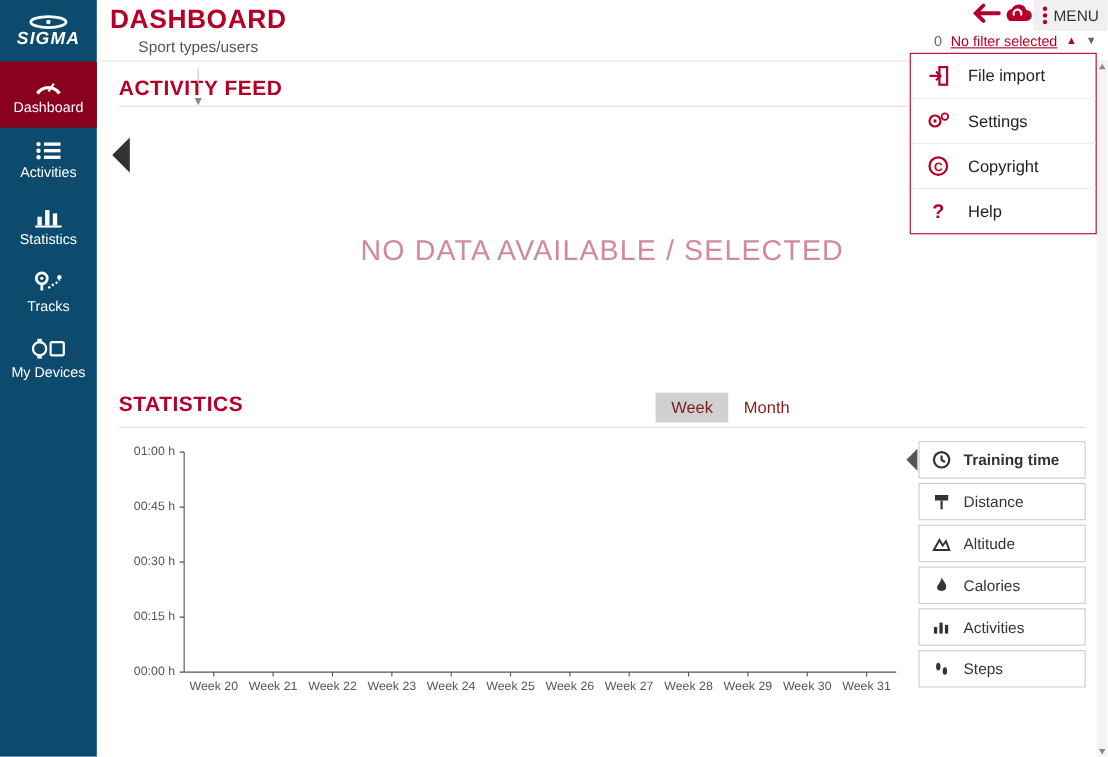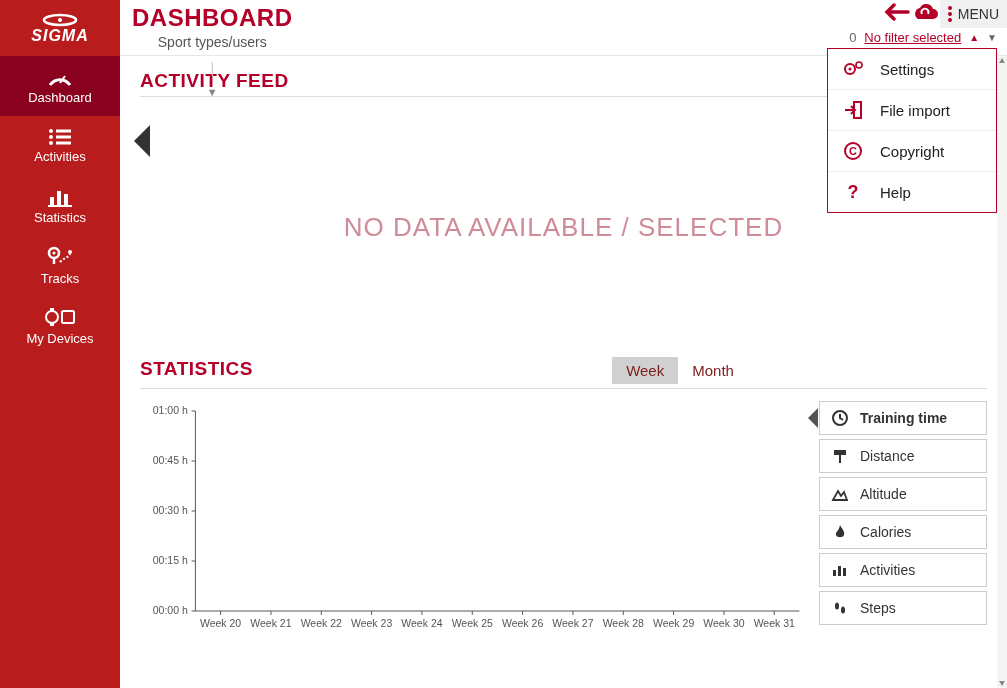--- a/index.html
+++ b/index.html
@@ -1,18 +1,18 @@
 <!DOCTYPE html>
 <html><head>
 <meta charset="utf-8">
 <style>
   * { box-sizing: border-box; margin: 0; padding: 0; }
   body { font-family: Arial, Helvetica, sans-serif; font-size: 14px; color: #333; background: #fff; width: 1007px; height: 688px; overflow: hidden; position: relative; }
   .app { display: flex; width: 100%; height: 100%; }
-  .sidebar { width: 120px; background: #b91c1c; color: #fff; display: flex; flex-direction: column; align-items: stretch; }
+  .sidebar { width: 88px; background: #0c4a6e; color: #fff; display: flex; flex-direction: column; align-items: stretch; }
   .logo { height: 56px; display: flex; flex-direction: column; align-items: center; justify-content: center; padding: 6px 0 4px; }
   .logo svg { display: block; }
   .logo-text { font-style: italic; font-weight: 700; letter-spacing: 1px; font-size: 16px; }
   .nav-item { display: flex; flex-direction: column; align-items: center; justify-content: center; gap: 3px; height: 60px; cursor: pointer; font-size: 13px; }
   .nav-item .icon { display: flex; align-items: center; justify-content: center; }
   .nav-item.active { background: #8a001f; }
   .main { flex: 1; display: flex; flex-direction: column; position: relative; }
   .topbar { display: flex; align-items: flex-start; padding: 4px 0 0 12px; height: 56px; border-bottom: 1px solid #e6e6e6; position: relative; }
   .title-wrap { display: flex; flex-direction: column; gap: 2px; }
   .page-title { color: #b40029; font-size: 24px; font-weight: 700; letter-spacing: 0.5px; font-stretch: condensed; }
@@ -44,21 +44,21 @@
   .stats-header { display: flex; align-items: center; gap: 0; }
   .tabs-wrap { display: flex; margin-left: auto; margin-right: auto; position: relative; left: 60px; }
   .tab { padding: 5px 14px; font-size: 15px; cursor: pointer; color: #7f1d1d; }
   .tab.active { background: #d0d0d0; }
   .chart-row { display: flex; margin-top: 12px; gap: 10px; }
   .chart-box { flex: 1; position: relative; height: 240px; }
   .chart-svg { width: 100%; height: 240px; }
   .y-tick-label { font-size: 11px; fill: #555; text-anchor: end; }
   .x-tick-label { font-size: 11px; fill: #555; text-anchor: middle; }
   .axis-line { stroke: #555; stroke-width: 1; }
-  .stat-list { width: 168px; display: flex; flex-direction: column; gap: 4px; }
+  .stat-list { width: 152px; display: flex; flex-direction: column; gap: 4px; }
   .stat-item { display: flex; align-items: center; gap: 10px; border: 1px solid #ccc; padding: 7px 10px; cursor: pointer; background: #fff; position: relative; }
   .stat-item.active { font-weight: 700; }
   .stat-item .icon { width: 20px; display: flex; align-items: center; justify-content: center; color: #333; }
   .stat-pointer { position: absolute; left: -12px; top: 50%; transform: translateY(-50%); width: 0; height: 0; border-top: 10px solid transparent; border-bottom: 10px solid transparent; border-right: 10px solid #555; }
   .bottom-title { color: #b40029; font-size: 19px; font-weight: 600; letter-spacing: 0.5px; margin-top: 20px; }
   .scroll-indicator { position: absolute; right: 0; top: 56px; width: 10px; bottom: 0; background: #f4f4f4; }
   .scroll-indicator::before, .scroll-indicator::after { content: ""; position: absolute; left: 2px; width: 6px; height: 6px; }
   .scroll-indicator::before { top: 2px; border-left: 3px solid transparent; border-right: 3px solid transparent; border-bottom: 5px solid #888; width: 0; height: 0; }
   .scroll-indicator::after { bottom: 2px; border-left: 3px solid transparent; border-right: 3px solid transparent; border-top: 5px solid #888; width: 0; height: 0; }
 </style>
@@ -164,36 +164,36 @@
         <span class="count">0</span>
         <span class="filter-label">No filter selected</span>
         <span class="tri-up">▲</span>
         <span class="tri-down">▼</span>
       </div>
     </div>
 
     <div class="dropdown">
       <div class="dropdown-item">
         <span class="icon">
+            <svg width="20" height="20" viewBox="0 0 20 20">
+              <rect x="11" y="2" width="7" height="16" fill="none" stroke="#b40029" stroke-width="2"></rect>
+              <path d="M2 10 L11 10 M8 6 L12 10 L8 14" fill="none" stroke="#b40029" stroke-width="2"></path>
+            </svg>
+          </span>
+        <span class="label">File import</span>
+      </div>
+      <div class="dropdown-item">
+        <span class="icon">
             <svg width="22" height="20" viewBox="0 0 22 20">
               <circle cx="8" cy="10" r="5" fill="none" stroke="#b40029" stroke-width="2"></circle>
               <circle cx="8" cy="10" r="1.5" fill="#b40029"></circle>
               <circle cx="17" cy="6" r="3" fill="none" stroke="#b40029" stroke-width="1.6"></circle>
             </svg>
           </span>
         <span class="label">Settings</span>
-      </div>
-      <div class="dropdown-item">
-        <span class="icon">
-            <svg width="20" height="20" viewBox="0 0 20 20">
-              <rect x="11" y="2" width="7" height="16" fill="none" stroke="#b40029" stroke-width="2"></rect>
-              <path d="M2 10 L11 10 M8 6 L12 10 L8 14" fill="none" stroke="#b40029" stroke-width="2"></path>
-            </svg>
-          </span>
-        <span class="label">File import</span>
       </div>
       <div class="dropdown-item">
         <span class="icon">
             <svg width="20" height="20" viewBox="0 0 20 20">
               <circle cx="10" cy="10" r="8" fill="none" stroke="#b40029" stroke-width="2"></circle>
               <text x="10" y="14" text-anchor="middle" font-size="11" font-weight="bold" fill="#b40029">C</text>
             </svg>
           </span>
         <span class="label">Copyright</span>
       </div>

